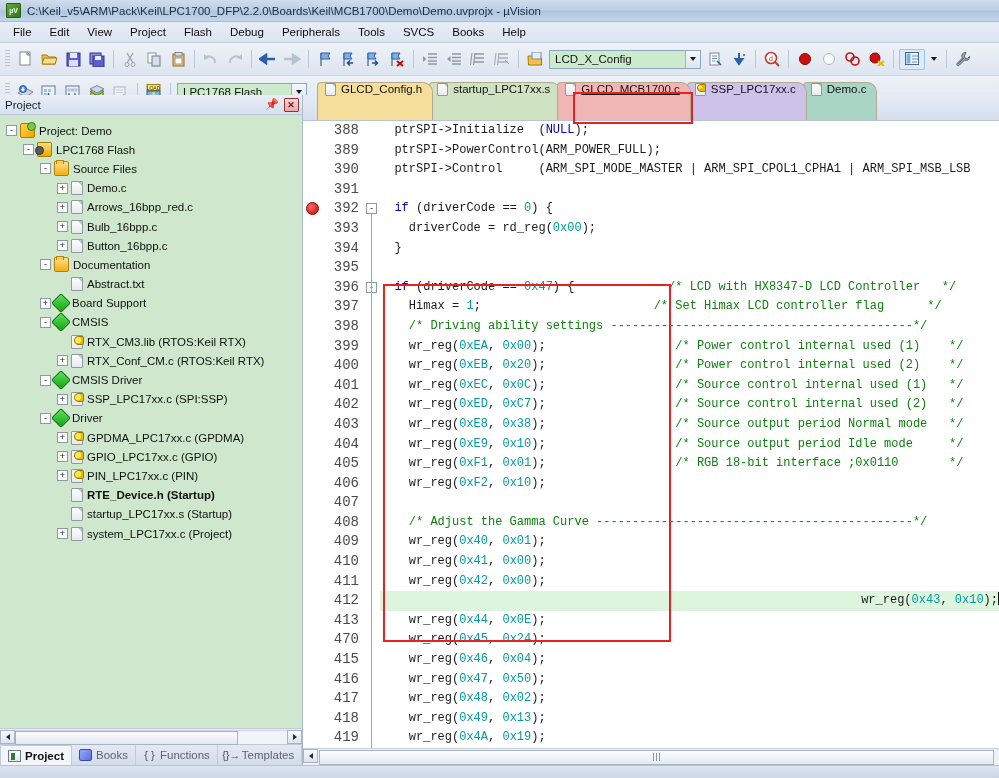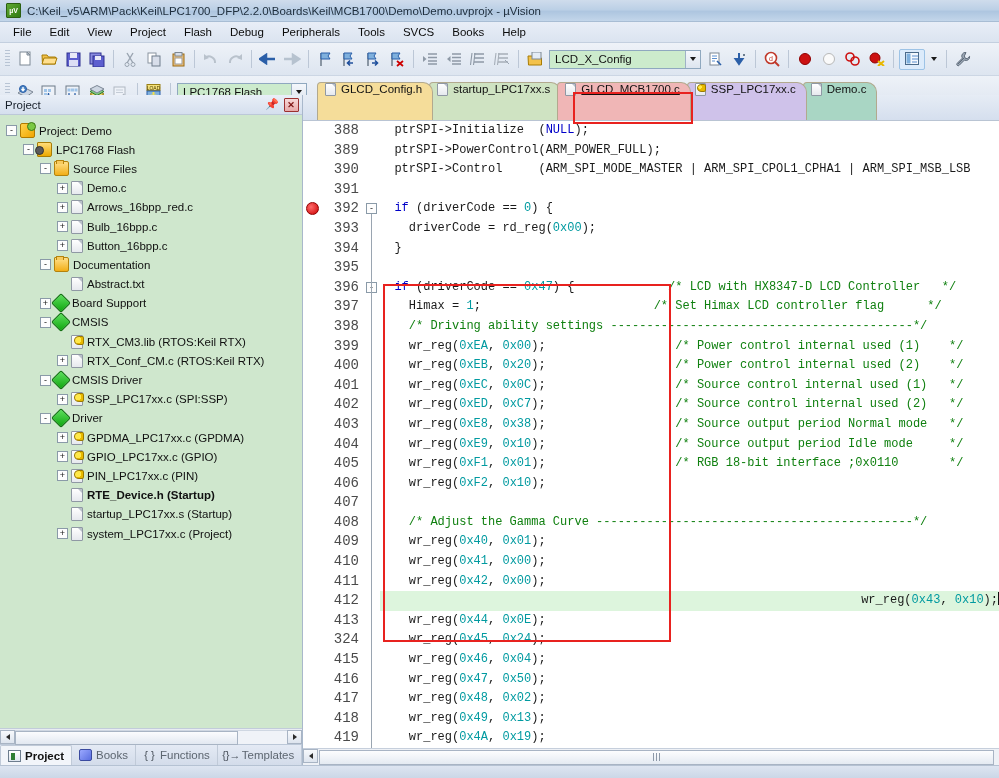--- a/index.html
+++ b/index.html
@@ -816,21 +816,21 @@
           <div class="row">404</div>
           <div class="row">405</div>
           <div class="row">406</div>
           <div class="row">407</div>
           <div class="row">408</div>
           <div class="row">409</div>
           <div class="row">410</div>
           <div class="row">411</div>
           <div class="row">412</div>
           <div class="row">413</div>
-          <div class="row">324</div>
+          <div class="row">470</div>
           <div class="row">415</div>
           <div class="row">416</div>
           <div class="row">417</div>
           <div class="row">418</div>
           <div class="row">419</div>
         </div>
       <div class="fold-gutter" id="fdg">
           <div class="fold-box" style="top: 82.4px;">-</div>
           <div class="fold-box" style="top: 160.8px;">-</div>
           <div class="fold-line" style="top: 93.4px; height: 729.8px;"></div>

